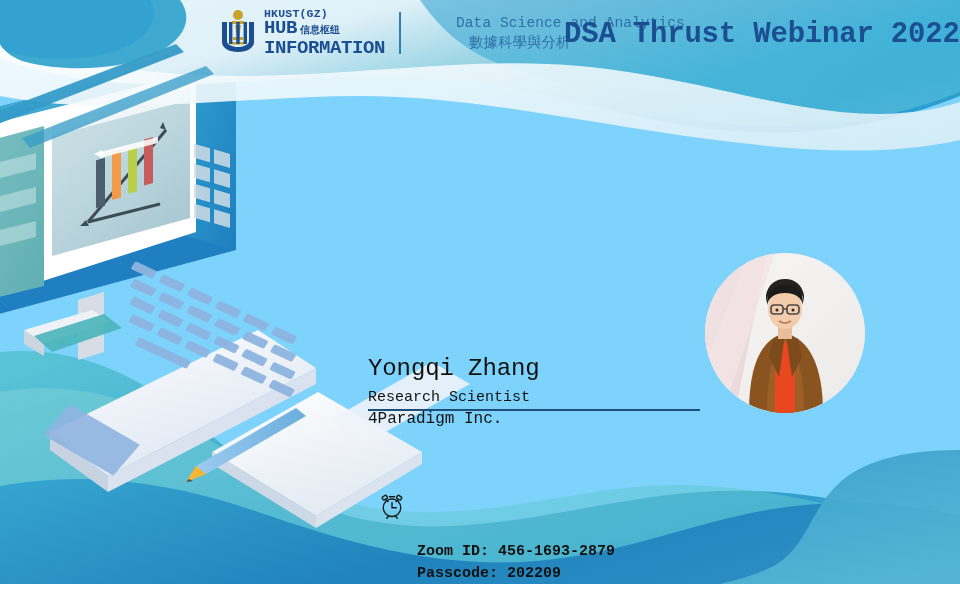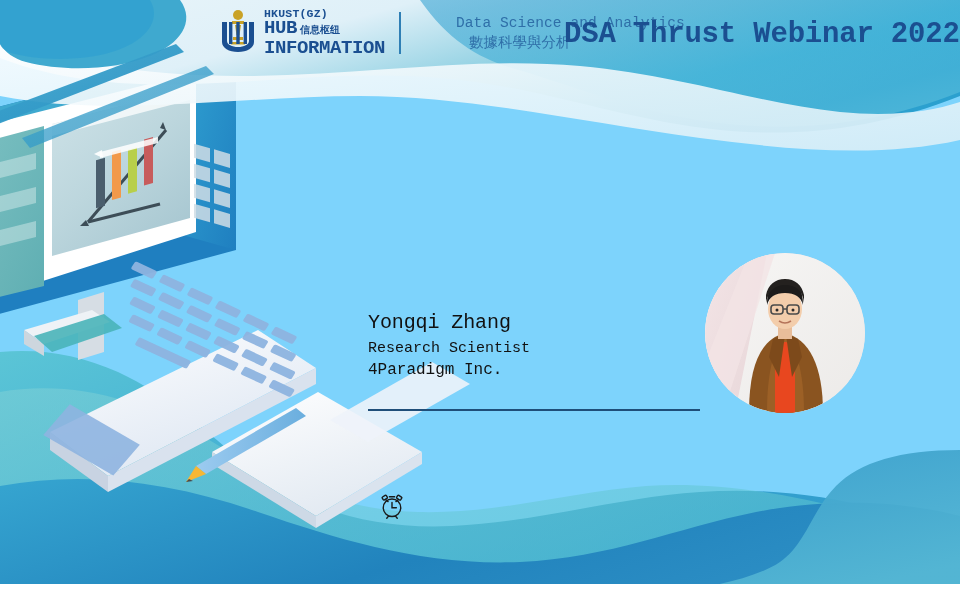--- a/index.html
+++ b/index.html
@@ -97,22 +97,22 @@
   }
 
   
   #speaker-block {
     position: absolute;
     left: 368px; top: 310px;
     width: 330px;
     z-index: 30;
   }
   #speaker-name {
-    font-size: 20px; font-weight: 400; color: #111111;
-    line-height: 1.25; letter-spacing: -0.1px;
+    font-size: 24px; font-weight: 400; color: #111111;
+    line-height: 1.25; letter-spacing: -0.1px; margin-top: 44px;
   }
   #speaker-role {
     font-size: 15px; color: #111111; line-height: 1.42; margin-top: 3px;
   }
   #speaker-org {
     font-size: 16px; color: #111111; line-height: 1.42;
   }
   #speaker-rule {
     position: absolute;
     left: 368px; top: 409px;
@@ -483,14 +483,18 @@
         <path d="M23.5 8.5 L20.5 11"></path>
         <rect x="5" y="4.5" width="5.5" height="4" rx="1" transform="rotate(-32 7.7 6.5)"></rect>
         <rect x="21.5" y="4.5" width="5.5" height="4" rx="1" transform="rotate(32 24.2 6.5)"></rect>
         <path d="M12 27.5 L10 30"></path>
         <path d="M20 27.5 L22 30"></path>
         <path d="M13 5.5 h6"></path>
       </g>
     </svg>
   </div>
 
+  <div id="zoom-block">
+    <div id="zoom-id">Zoom ID: 456-1693-2879</div>
+    <div id="zoom-passcode">Passcode: 202209</div>
+  </div>
 
 </div>
 
 </body></html>

